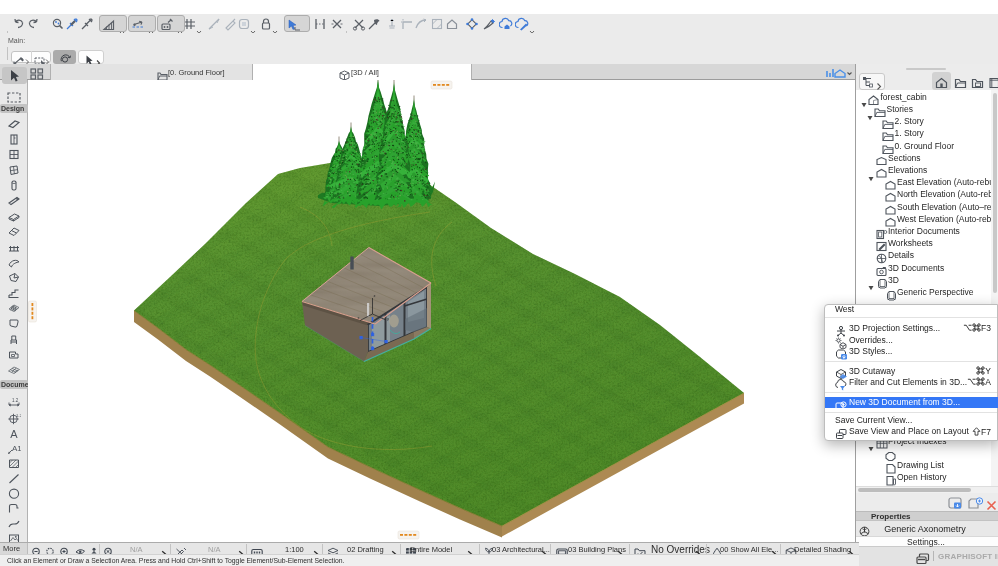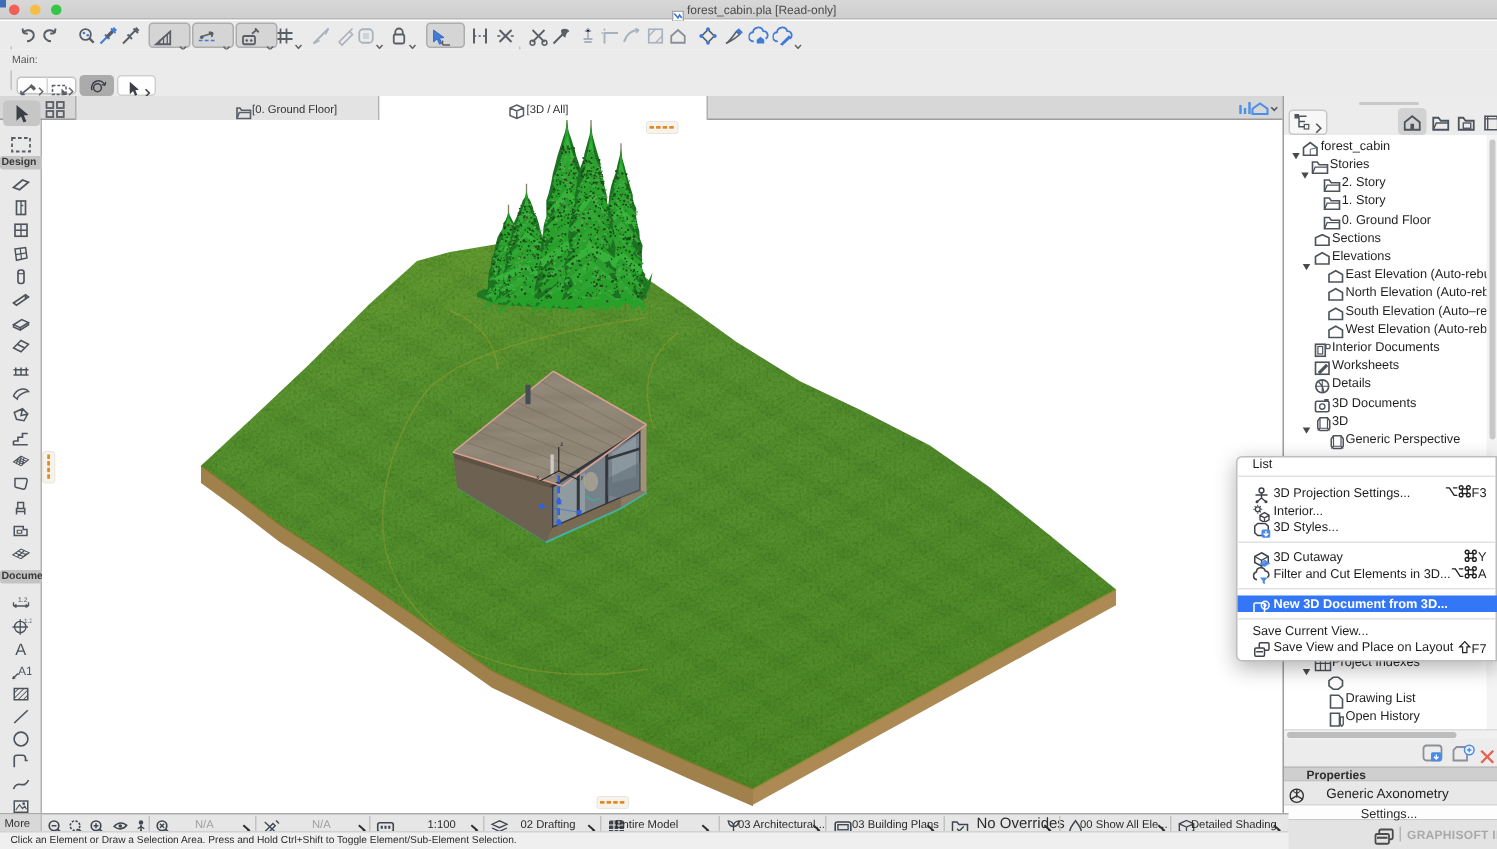--- a/index.html
+++ b/index.html
@@ -2,33 +2,20 @@
 <html><head><meta charset="utf-8">
 <style>
 *{margin:0;padding:0;box-sizing:border-box;}
 html,body{width:998px;height:566px;overflow:hidden;background:#fff;
  font-family:"Liberation Sans",sans-serif;-webkit-font-smoothing:antialiased;}
 .abs{position:absolute;}
 #page{position:relative;width:998px;height:566px;}
 </style></head><body>
 <div id="page">
 
-<div class="abs" style="left:0;top:0;width:998px;height:13px;background:linear-gradient(#d8d8d8,#cfcfcf);border-bottom:1px solid #b8b8b8;">
-<div class="abs" style="left:0;top:0;width:4px;height:5px;background:#3e6db5;"></div>
-<div class="abs" style="left:6px;top:3px;width:7px;height:7px;border-radius:50%;background:#f15f56;"></div>
-<div class="abs" style="left:20px;top:3px;width:7px;height:7px;border-radius:50%;background:#f5bd4483;background:#f5bd44;"></div>
-<div class="abs" style="left:34px;top:3px;width:7px;height:7px;border-radius:50%;background:#33c748;"></div>
-<div class="abs" style="left:448px;top:2.5px;width:8px;height:9px;">
-<svg width="8" height="9" viewBox="0 0 8 9">
-          <rect x="0.5" y="0.5" width="7" height="8" fill="#fff" stroke="#9a9a9a" stroke-width="0.8"></rect>
-          <path d="M1.5 2 L4 5 L5 3 L6.5 5" stroke="#3a6fd8" stroke-width="1" fill="none"></path>
-          <rect x="1.5" y="6.5" width="5" height="1" fill="#bbb"></rect>
-        </svg></div>
-<div class="abs" style="left:458px;top:2px;width:200px;height:10px;font-size:8px;line-height:10px;color:#4a4a4a;">forest_cabin.pla [Read-only]</div>
-</div>
 <div class="abs" style="left:0;top:14px;width:998px;height:19px;background:#ebebeb;">
 <div class="abs" style="left:7px;top:17px;width:1px;height:11px;background:#c2c2c2;"></div>
 <div class="abs" style="left:12px;top:2.5px;width:14px;height:14px;"><svg width="14" height="14" viewBox="0 0 14 14">
           <path d="M3.5 5 C5 2.5 9 2.5 10.5 5.5 M3.5 5 L3 2 M3.5 5 L6.5 5.5" stroke="#5a5f66" stroke-width="1.3" fill="none"></path>
           <path d="M10.5 5.5 C11 8 9 10.5 6 10.5" stroke="#5a5f66" stroke-width="1.3" fill="none"></path>
         </svg></div>
 <div class="abs" style="left:26px;top:2.5px;width:14px;height:14px;"><svg width="14" height="14" viewBox="0 0 14 14">
           <path d="M10.5 5 C9 2.5 5 2.5 3.5 5.5 M10.5 5 L11 2 M10.5 5 L7.5 5.5" stroke="#5a5f66" stroke-width="1.3" fill="none"></path>
           <path d="M3.5 5.5 C3 8 5 10.5 8 10.5" stroke="#5a5f66" stroke-width="1.3" fill="none"></path>
         </svg></div>
@@ -2533,21 +2520,21 @@
         </svg></div>
 <div class="abs" style="left:794px;top:1.5px;font-size:7.5px;line-height:10px;color:#2c2c2c;white-space:nowrap;">Detailed Shading</div>
 <div class="abs" style="left:848px;top:1.5px;"><svg width="7" height="9">
           <path d="M1.2 1.2 L5 4.5 L1.2 7.8" stroke="#2d2d2d" stroke-width="1.3" fill="none"></path>
         </svg></div>
 </div>
 <div class="abs" style="left:0;top:554px;width:859px;height:12px;background:#efefef;border-top:1px solid #d2d2d2;">
 <div class="abs" style="left:7px;top:1px;font-size:6.8px;line-height:10px;color:#2d2d2d;">Click an Element or Draw a Selection Area. Press and Hold Ctrl+Shift to Toggle Element/Sub-Element Selection.</div>
 </div>
 <div class="abs" style="left:824px;top:304px;width:174px;height:137px;background:#ffffff;border:1px solid #bdbdbd;border-radius:4px 0 0 4px;box-shadow:0 4px 14px rgba(0,0,0,0.3);"></div>
-<div class="abs" style="left:835px;top:304.1px;height:11px;line-height:11px;font-size:8.5px;color:#1c1c1c;white-space:nowrap;">List</div>
+<div class="abs" style="left:835px;top:304.1px;height:11px;line-height:11px;font-size:8.5px;color:#1c1c1c;white-space:nowrap;">West</div>
 <div class="abs" style="left:825px;top:317px;width:172px;height:1px;background:#e2e2e2;"></div>
 <div class="abs" style="left:835px;top:322.5px;width:12px;height:12px;"><svg width="12" height="12" viewBox="0 0 12 12">
         <circle cx="6" cy="3" r="1.6" stroke="#3e4248" stroke-width="1" fill="none"></circle>
         <path d="M6 4.5 V8 M6 8 L3 10.5 M6 8 L9 10.5 M2 6 L10 6" stroke="#3e4248" stroke-width="1" fill="none"></path>
         <circle cx="3" cy="10.5" r="1" fill="#3e4248"></circle>
         <circle cx="9" cy="10.5" r="1" fill="#3e4248"></circle>
       </svg></div>
 <div class="abs" style="left:849px;top:322.7px;height:11px;line-height:11px;font-size:8.5px;color:#1c1c1c;white-space:nowrap;">3D Projection Settings...</div>
     <div class="abs" style="left:884px;top:322.2px;width:107px;height:12px;font-size:8.5px;line-height:12px;color:#1c1c1c;text-align:right;"><svg width="9" height="9" viewBox="0 0 10 10" style="vertical-align:-1px">
         <path d="M1 2.5 h2.6 l3.6 5.5 h2.3 M6.2 2.5 h3.3" stroke="#222" fill="none" stroke-width="1"></path>
@@ -2558,21 +2545,21 @@
           <circle cx="7.7" cy="2.3" r="1.4"></circle>
           <circle cx="2.3" cy="7.7" r="1.4"></circle>
           <circle cx="7.7" cy="7.7" r="1.4"></circle>
         </g>
       </svg>F3</div>
 <div class="abs" style="left:835px;top:335.3px;width:12px;height:12px;"><svg width="12" height="12" viewBox="0 0 12 12">
         <circle cx="3.5" cy="3.5" r="1.6" stroke="#3e4248" stroke-width="0.9" fill="none"></circle>
         <path d="M3.5 0.5 v1 M3.5 5.5 v1 M0.5 3.5 h1 M5.5 3.5 h1 M1.4 1.4 l0.7 0.7 M4.9 4.9 l0.7 0.7 M5.6 1.4 l-0.7 0.7" stroke="#3e4248" stroke-width="0.7"></path>
         <path d="M5 7.5 l3 -1.8 l3 1.8 v3 l-3 1.8 l-3 -1.8 Z M5 7.5 l3 1.8 l3 -1.8 M8 9.3 v3" stroke="#3e4248" stroke-width="0.9" fill="none"></path>
       </svg></div>
-<div class="abs" style="left:849px;top:335.4px;height:11px;line-height:11px;font-size:8.5px;color:#1c1c1c;white-space:nowrap;">Interior...</div>
+<div class="abs" style="left:849px;top:335.4px;height:11px;line-height:11px;font-size:8.5px;color:#1c1c1c;white-space:nowrap;">Overrides...</div>
 <div class="abs" style="left:835px;top:346px;width:12px;height:12px;"><svg width="12" height="12" viewBox="0 0 12 12">
         <path d="M3.5 2 h5 l2 1.8 v4.5 L8.5 10 h-5 l-2 -1.8 V3.8 Z" stroke="#3e4248" stroke-width="1" fill="none"></path>
         <rect x="6" y="6" width="6" height="5.5" rx="1.2" fill="#4a8ae8"></rect>
         <path d="M9 7 v3.5 M7.4 8.6 L9 10.2 L10.6 8.6" stroke="#fff" stroke-width="0.9" fill="none"></path>
       </svg></div>
 <div class="abs" style="left:849px;top:346.1px;height:11px;line-height:11px;font-size:8.5px;color:#1c1c1c;white-space:nowrap;">3D Styles...</div>
 <div class="abs" style="left:825px;top:361px;width:172px;height:1px;background:#e2e2e2;"></div>
 <div class="abs" style="left:835px;top:365.5px;width:12px;height:12px;"><svg width="12" height="12" viewBox="0 0 12 12">
         <path d="M6 1.5 L10.5 4 V8 L6 10.5 L1.5 8 V4 Z" stroke="#3e4248" stroke-width="1" fill="none"></path>
         <path d="M1.5 4 L6 6.5 L10.5 4 M6 6.5 V10.5" stroke="#3e4248" stroke-width="0.8" fill="none"></path>
@@ -2604,21 +2591,21 @@
           <circle cx="7.7" cy="7.7" r="1.4"></circle>
         </g>
       </svg>A</div>
 <div class="abs" style="left:825px;top:391.8px;width:172px;height:1px;background:#e2e2e2;"></div>
 <div class="abs" style="left:825px;top:396.6px;width:173px;height:11.2px;background:#3477f6;"></div>
 <div class="abs" style="left:835px;top:397.5px;width:12px;height:12px;"><svg width="12" height="12" viewBox="0 0 12 12">
         <rect x="1" y="3" width="7" height="8" rx="1" stroke="#fff" stroke-width="1" fill="none"></rect>
         <circle cx="8.5" cy="4.5" r="2.6" stroke="#fff" stroke-width="1" fill="none"></circle>
         <path d="M8.5 3.2 v2.6 M7.2 4.5 h2.6" stroke="#fff" stroke-width="0.8"></path>
       </svg></div>
-<div class="abs" style="left:849px;top:396.7px;height:11px;line-height:11px;font-size:8.5px;color:#ffffff;white-space:nowrap;font-weight:bold;">New 3D Document from 3D...</div>
+<div class="abs" style="left:849px;top:396.7px;height:11px;line-height:11px;font-size:8.5px;color:#ffffff;white-space:nowrap;">New 3D Document from 3D...</div>
 <div class="abs" style="left:825px;top:412px;width:172px;height:1px;background:#e2e2e2;"></div>
 <div class="abs" style="left:835px;top:414.9px;height:11px;line-height:11px;font-size:8.5px;color:#1c1c1c;white-space:nowrap;">Save Current View...</div>
 <div class="abs" style="left:835px;top:426px;width:12px;height:12px;"><svg width="12" height="12" viewBox="0 0 12 12">
         <rect x="4.5" y="1.5" width="6.5" height="5" rx="0.8" stroke="#3e4248" stroke-width="1" fill="none"></rect>
         <rect x="1.5" y="5" width="6.5" height="5.5" rx="0.8" fill="#fff" stroke="#3e4248" stroke-width="1"></rect>
         <path d="M2.5 7.5 h4.5" stroke="#3e4248" stroke-width="1"></path>
       </svg></div>
 <div class="abs" style="left:849px;top:426.1px;height:11px;line-height:11px;font-size:8.5px;color:#1c1c1c;white-space:nowrap;text-align:right;">Save View and Place on Layout</div>
     <div class="abs" style="left:884px;top:425.6px;width:107px;height:12px;font-size:8.5px;line-height:12px;color:#1c1c1c;text-align:right;"><svg width="9" height="9" viewBox="0 0 10 10" style="vertical-align:-1px">
         <path d="M5 0.8 L8.8 4.8 H6.6 V9 H3.4 V4.8 H1.2 Z" stroke="#222" fill="none" stroke-width="0.9"></path>

